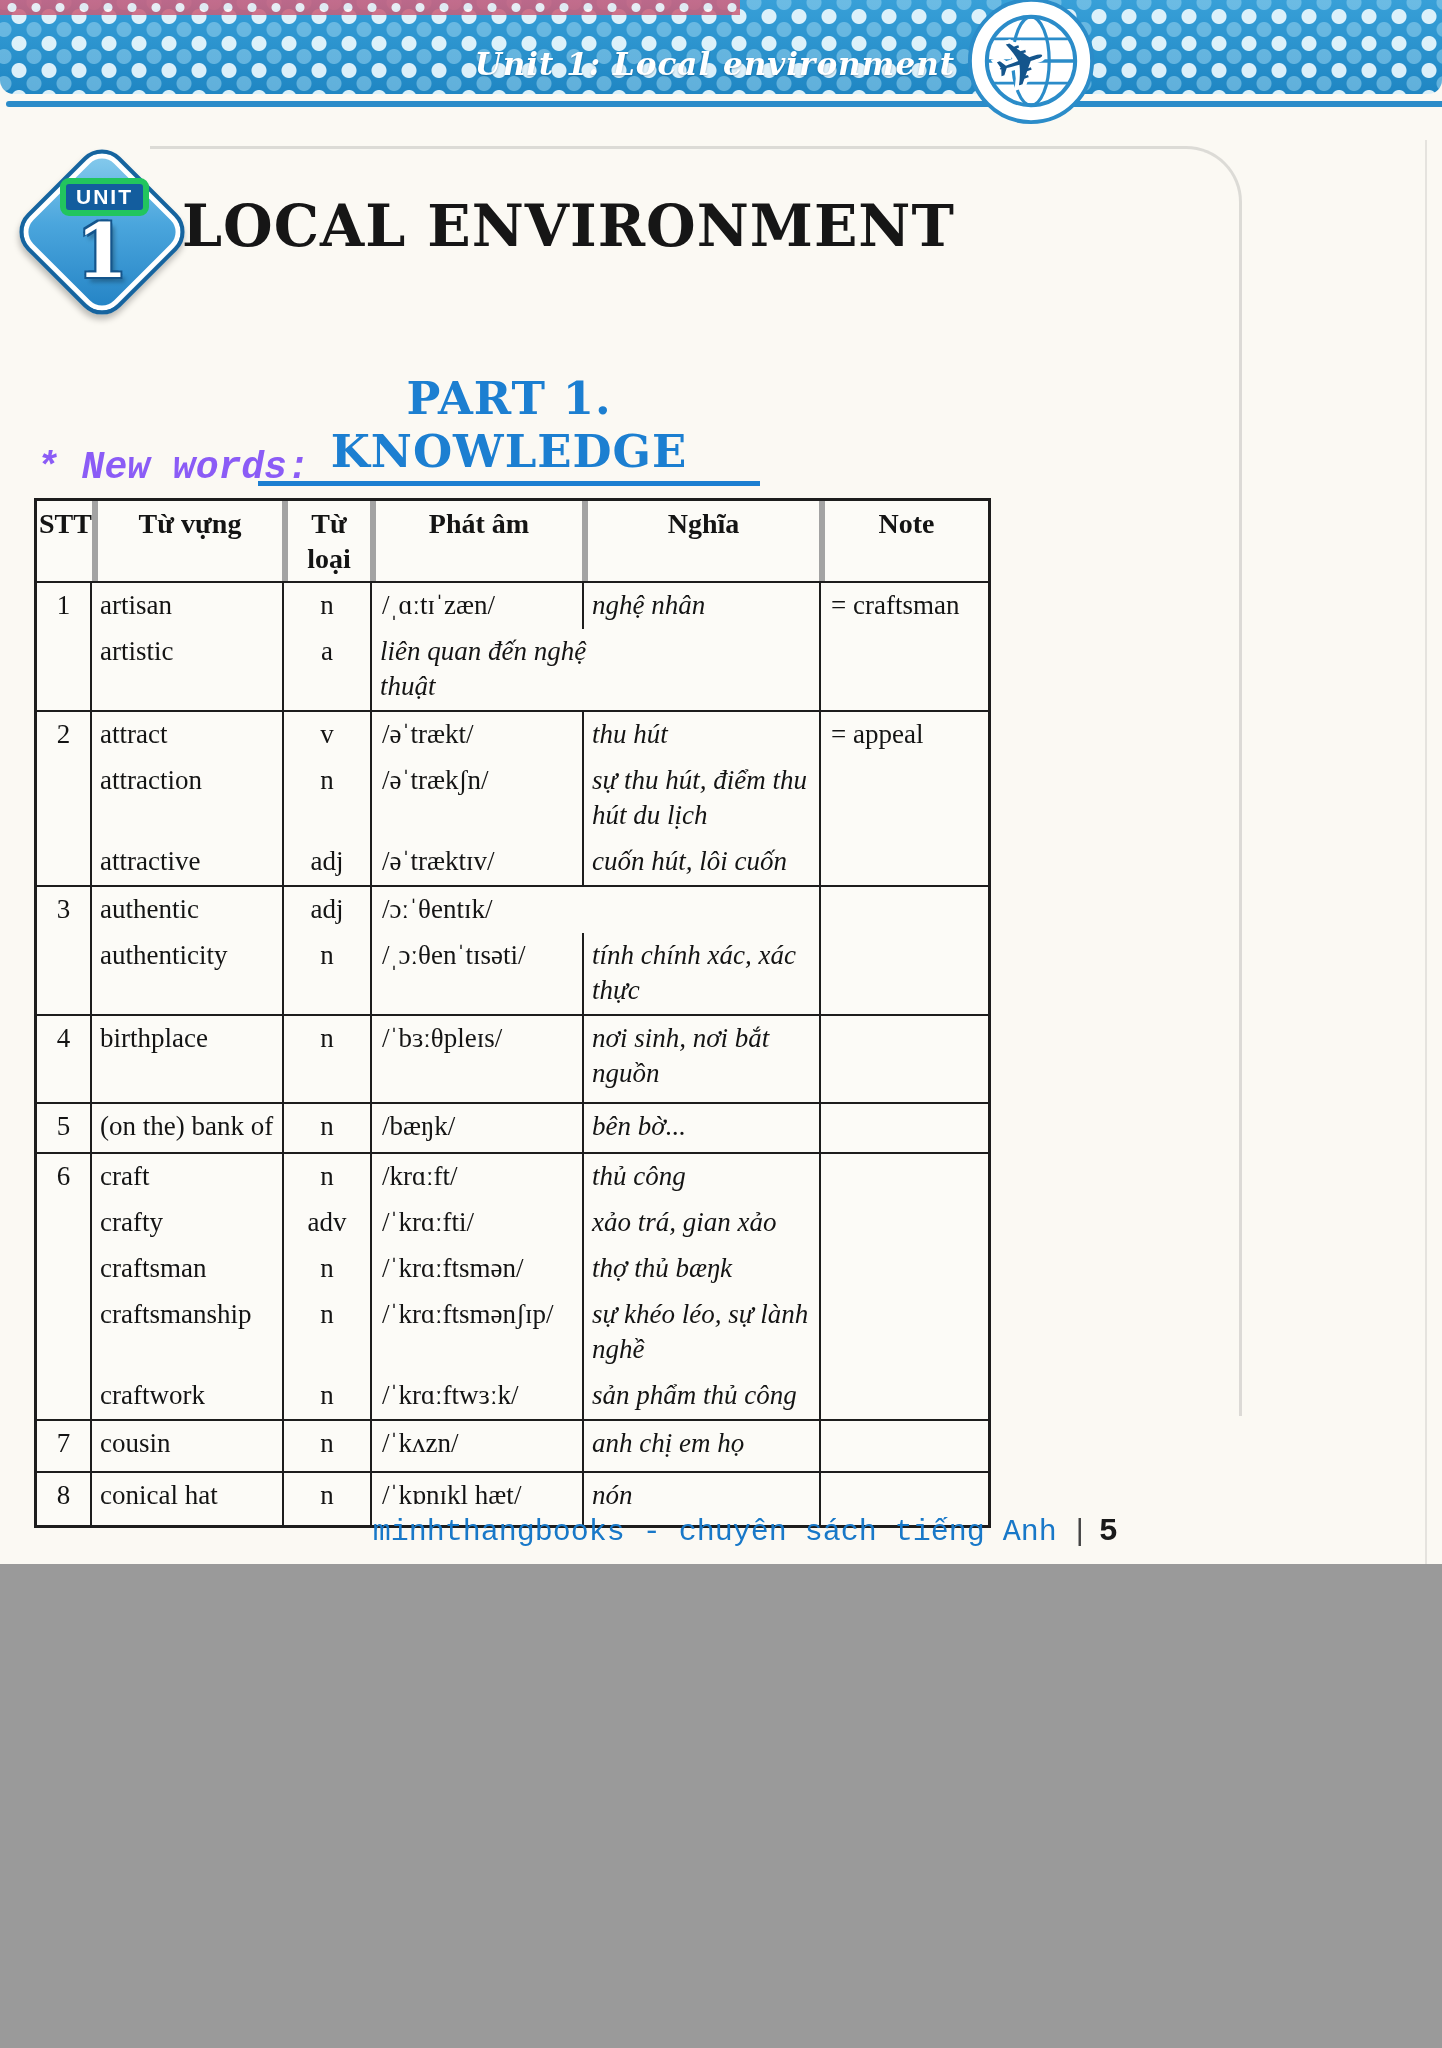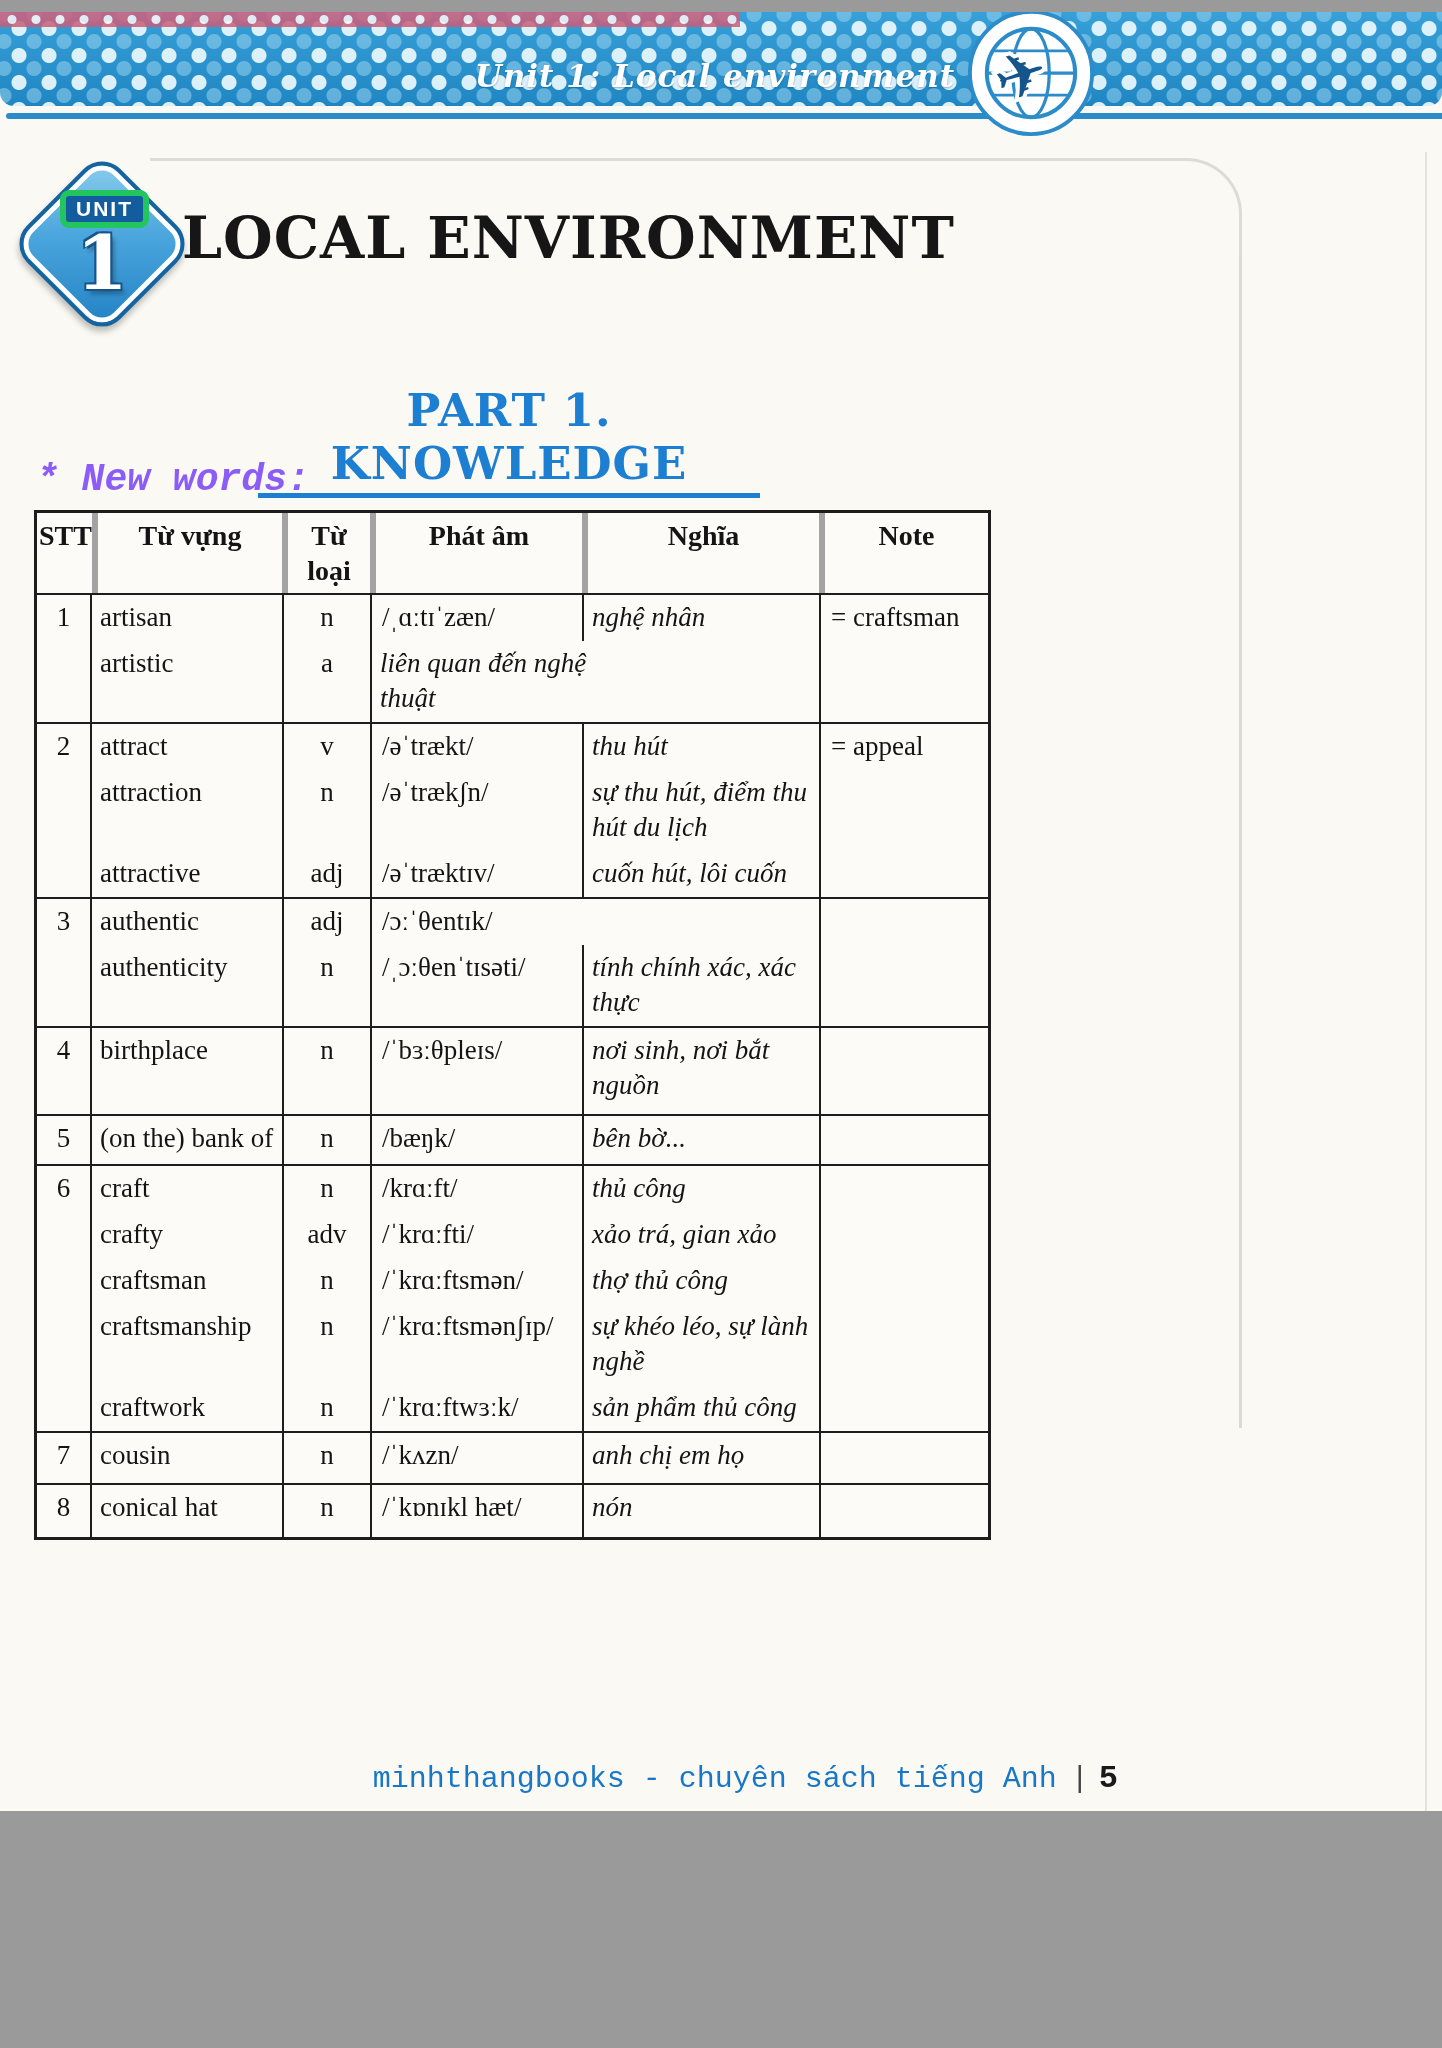--- a/index.html
+++ b/index.html
@@ -1,18 +1,18 @@
 <!DOCTYPE html>
 <html><head>
 <meta charset="utf-8">
 <style>
   * { margin:0; padding:0; box-sizing:border-box; }
   html,body { background:#9a9a9a; }
   .page {
-    position:relative; width:1442px; height:1799px; margin:12px auto;
+    position:relative; width:1442px; height:1564px; margin:0 auto;
     background:#fbf9f3; overflow:hidden;
     font-family:"Liberation Serif", serif; color:#141414;
   }
 
   
   .band {
     position:absolute; top:0; left:0; width:1442px; height:94px;
     background-image:
       radial-gradient(circle, rgba(235,248,253,0.92) 7px, rgba(255,255,255,0) 8px),
       radial-gradient(circle, rgba(150,210,238,0.55) 7px, rgba(255,255,255,0) 8px),
@@ -272,21 +272,21 @@
         <div class="entry">
           <div class="ec e-word">crafty</div>
           <div class="ec e-pos">adv</div>
           <div class="ec e-pron">/ˈkrɑːfti/</div>
           <div class="ec e-mean">xảo trá, gian xảo</div>
         </div>
         <div class="entry">
           <div class="ec e-word">craftsman</div>
           <div class="ec e-pos">n</div>
           <div class="ec e-pron">/ˈkrɑːftsmən/</div>
-          <div class="ec e-mean">thợ thủ công</div>
+          <div class="ec e-mean">thợ thủ bæŋk</div>
         </div>
         <div class="entry">
           <div class="ec e-word">craftsmanship</div>
           <div class="ec e-pos">n</div>
           <div class="ec e-pron">/ˈkrɑːftsmənʃɪp/</div>
           <div class="ec e-mean">sự khéo léo, sự lành nghề</div>
         </div>
         <div class="entry">
           <div class="ec e-word">craftwork</div>
           <div class="ec e-pos">n</div>

